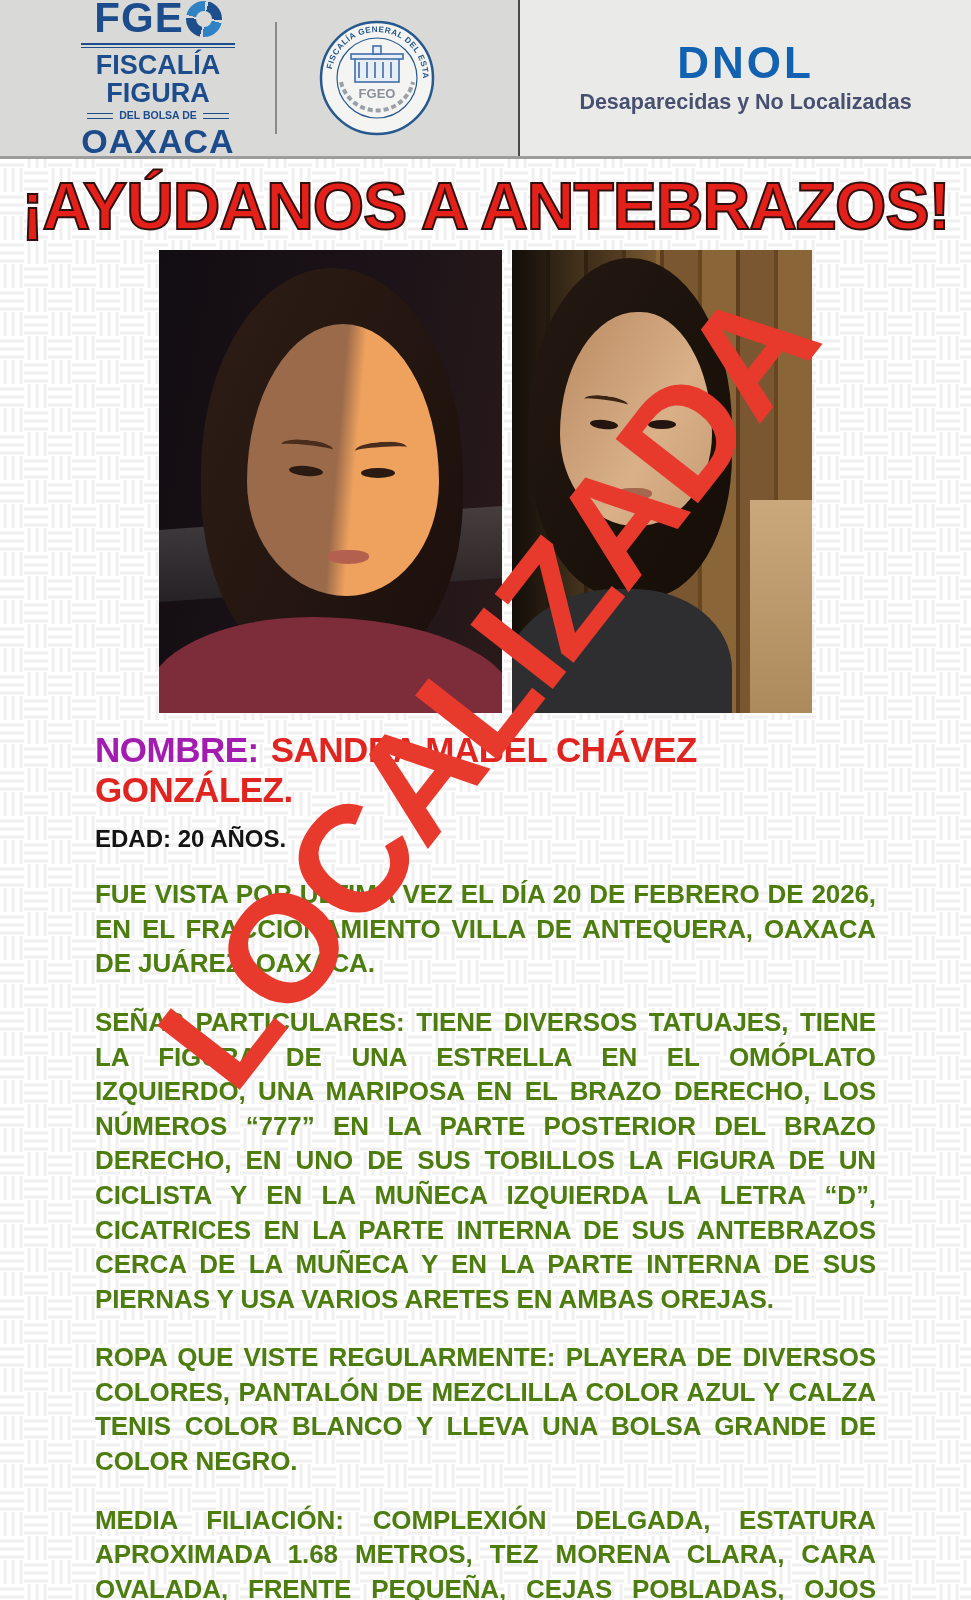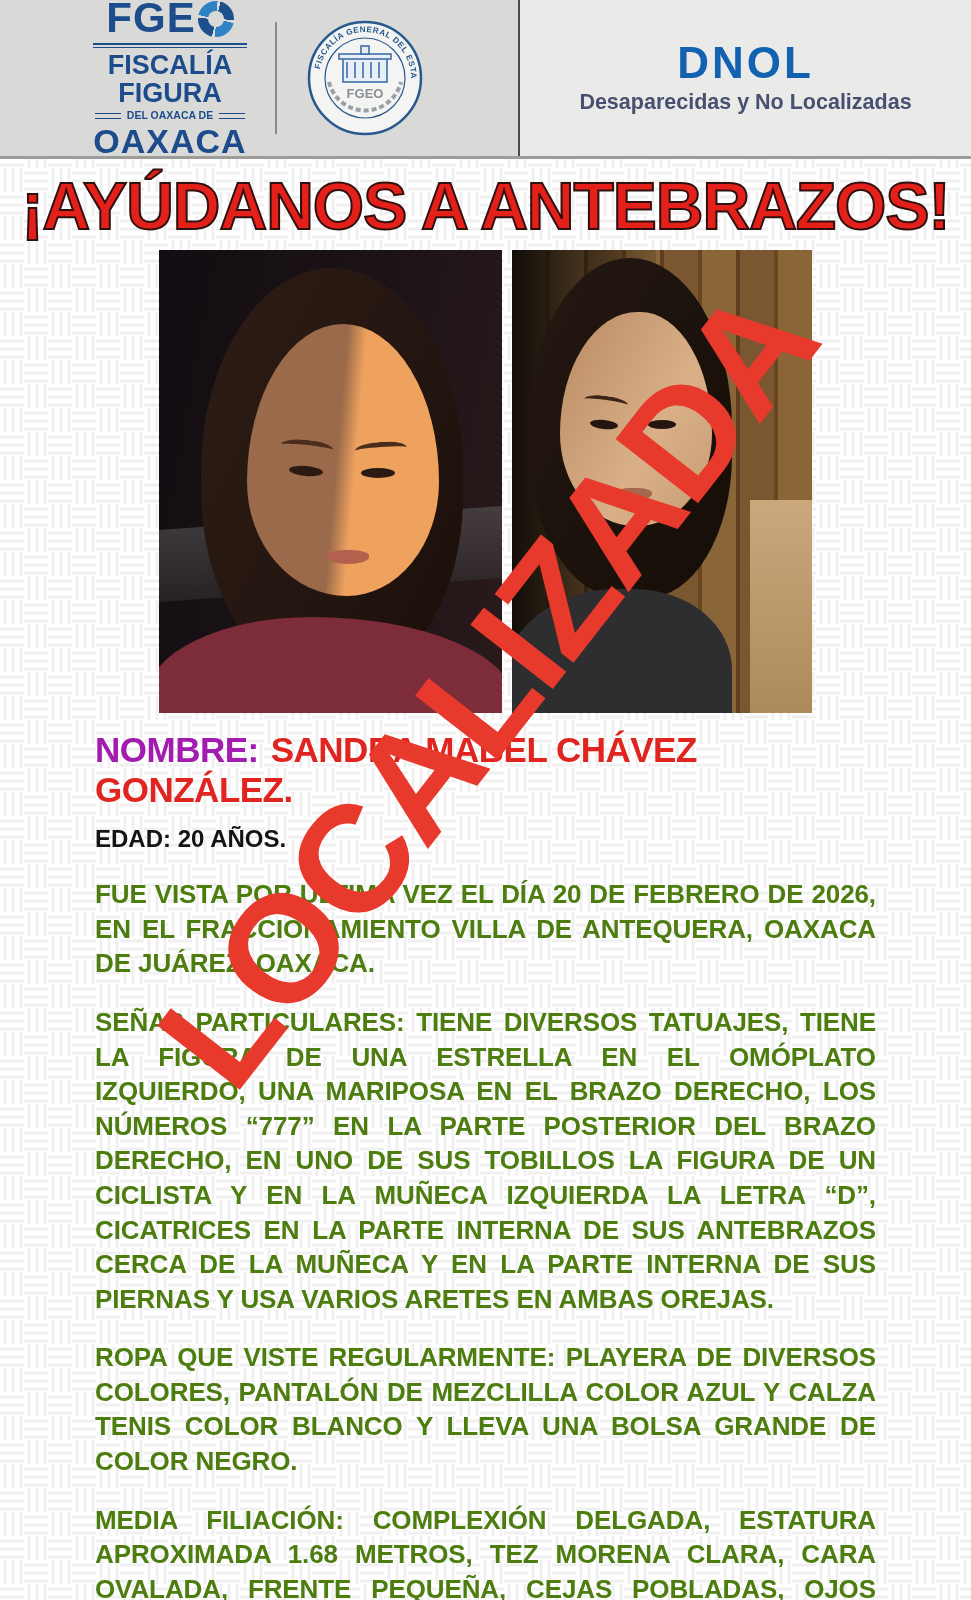--- a/index.html
+++ b/index.html
@@ -5,21 +5,21 @@
   html,body{margin:0;padding:0;background:#ffffff;}
   .poster{
     position:relative;width:971px;height:1600px;overflow:hidden;
     background:#ffffff;font-family:"Liberation Sans",sans-serif;
   }
   .weave{position:absolute;inset:0;z-index:0;}
   .layer{position:relative;z-index:1;}
 
   
   header{display:flex;height:156px;border-bottom:3px solid #9c9c9a;position:relative;z-index:1;}
-  .panel-left{width:518px;background:#d9d9d7;display:flex;align-items:center;justify-content:center;gap:28px;border-right:2px solid #4a4a48;}
+  .panel-left{width:518px;background:#d9d9d7;display:flex;align-items:center;justify-content:center;gap:40px;border-right:2px solid #4a4a48;}
   .panel-right{flex:1;background:#eaeae8;display:flex;flex-direction:column;align-items:center;justify-content:center;}
   .fgeo-block{text-align:center;color:#1c4c8c;line-height:1.02;}
   .fgeo-acronym{display:flex;align-items:center;justify-content:center;gap:2px;font-size:42px;font-weight:800;letter-spacing:1px;}
   .fgeo-o{position:relative;width:36px;height:36px;border-radius:50%;
     background:conic-gradient(from 15deg,#1d4f8c 0 78deg,#d9d9d7 78deg 88deg,#2f83c5 88deg 168deg,#d9d9d7 168deg 178deg,#1d4f8c 178deg 258deg,#d9d9d7 258deg 268deg,#2f83c5 268deg 350deg,#d9d9d7 350deg 360deg);}
   .fgeo-o::after{content:"";position:absolute;left:10px;top:10px;width:16px;height:16px;border-radius:50%;background:#d9d9d7;}
   .fgeo-rule{height:5px;margin:3px 0 4px;background:repeating-linear-gradient(0deg,#1c4c8c 0 1.5px,rgba(0,0,0,0) 1.5px 3.5px);}
   .fgeo-l1{font-size:27px;font-weight:800;}
   .fgeo-l2{font-size:27px;font-weight:800;}
   .fgeo-l3{display:flex;align-items:center;justify-content:center;gap:6px;font-size:10.5px;font-weight:800;margin:3px 0;}
@@ -102,21 +102,21 @@
       <div class="fgeo-block">
         <div class="fgeo-acronym">
           <span>FGE</span>
           <span class="fgeo-o"></span>
         </div>
         <div class="fgeo-rule"></div>
         <div class="fgeo-l1">FISCALÍA</div>
         <div class="fgeo-l2">FIGURA</div>
         <div class="fgeo-l3">
           <span class="rulelet"></span>
-          <span>DEL OAXACA DE</span>
+          <span>DEL BOLSA DE</span>
           <span class="rulelet"></span>
         </div>
         <div class="fgeo-l4">OAXACA</div>
       </div>
       <div class="v-divider"></div>
       <svg width="120" height="120" viewBox="0 0 120 120">
         <circle cx="60" cy="60" r="56" fill="#f4f4f2" stroke="#27598f" stroke-width="2.5"></circle>
         <circle cx="60" cy="60" r="40" fill="none" stroke="#27598f" stroke-width="1.2"></circle>
         <defs>
           <path id="sealTopArc" d="M 14,60 A 46,46 0 0 1 106,60" fill="none"></path>

